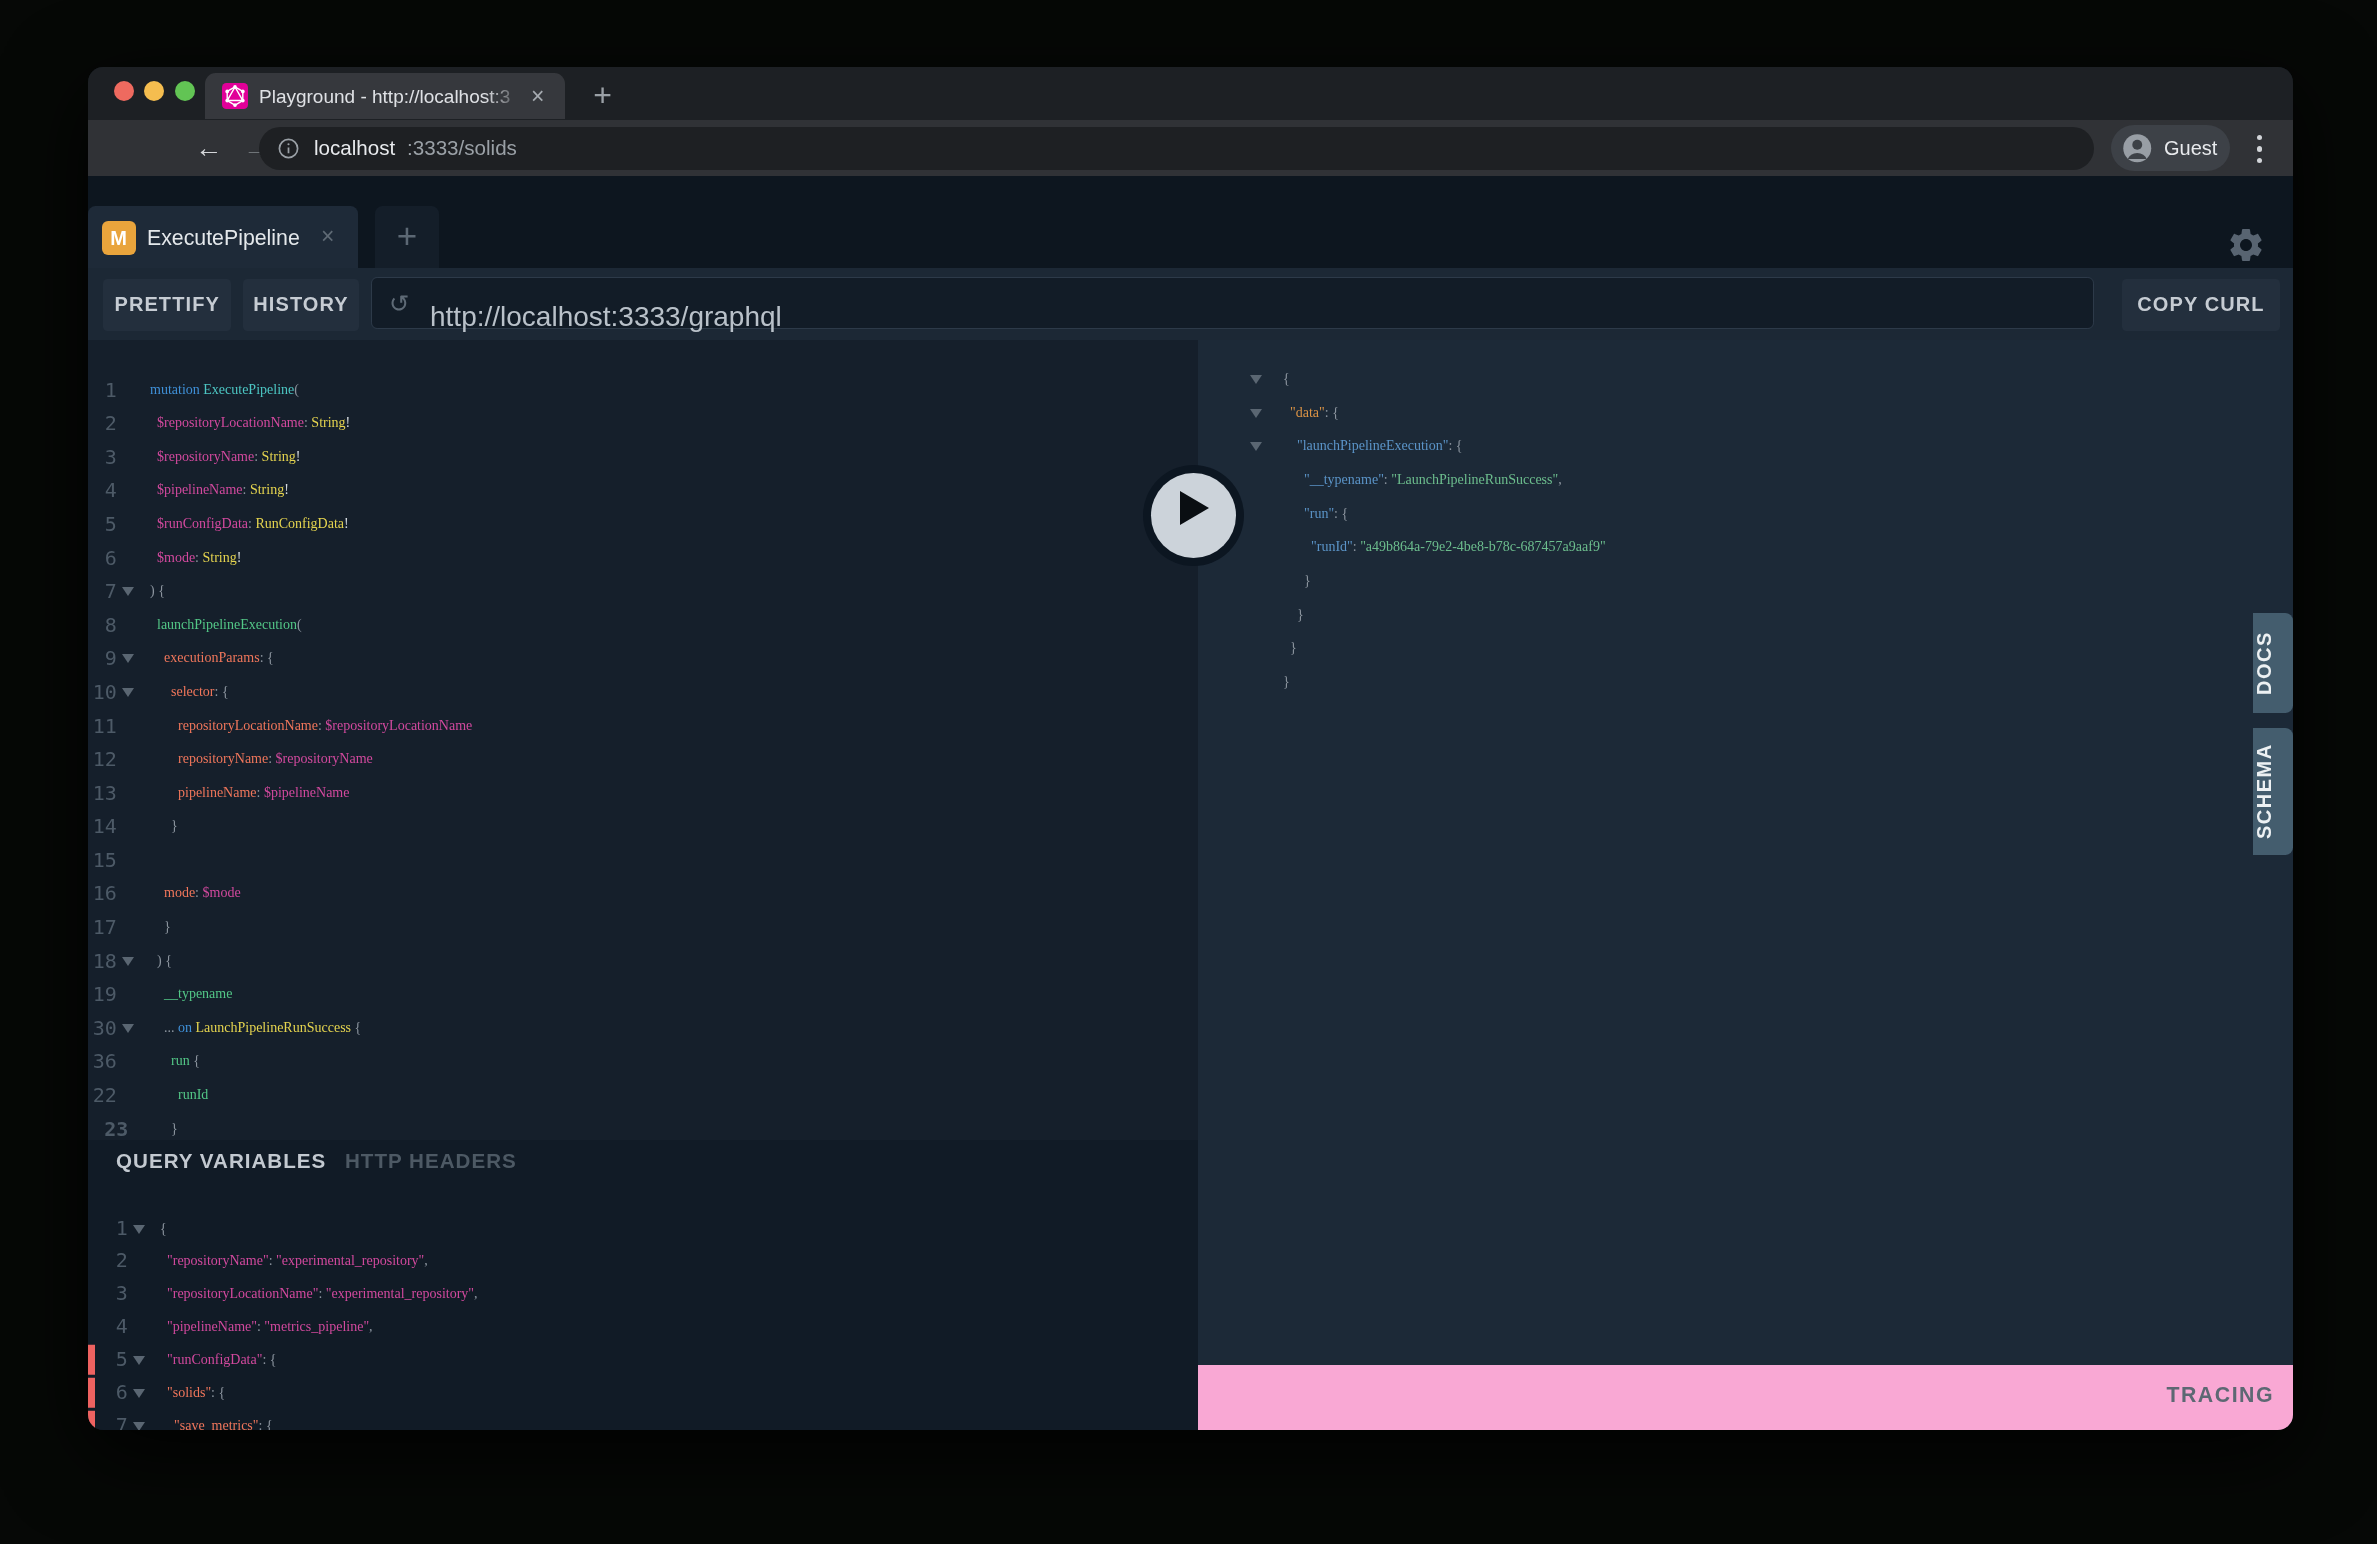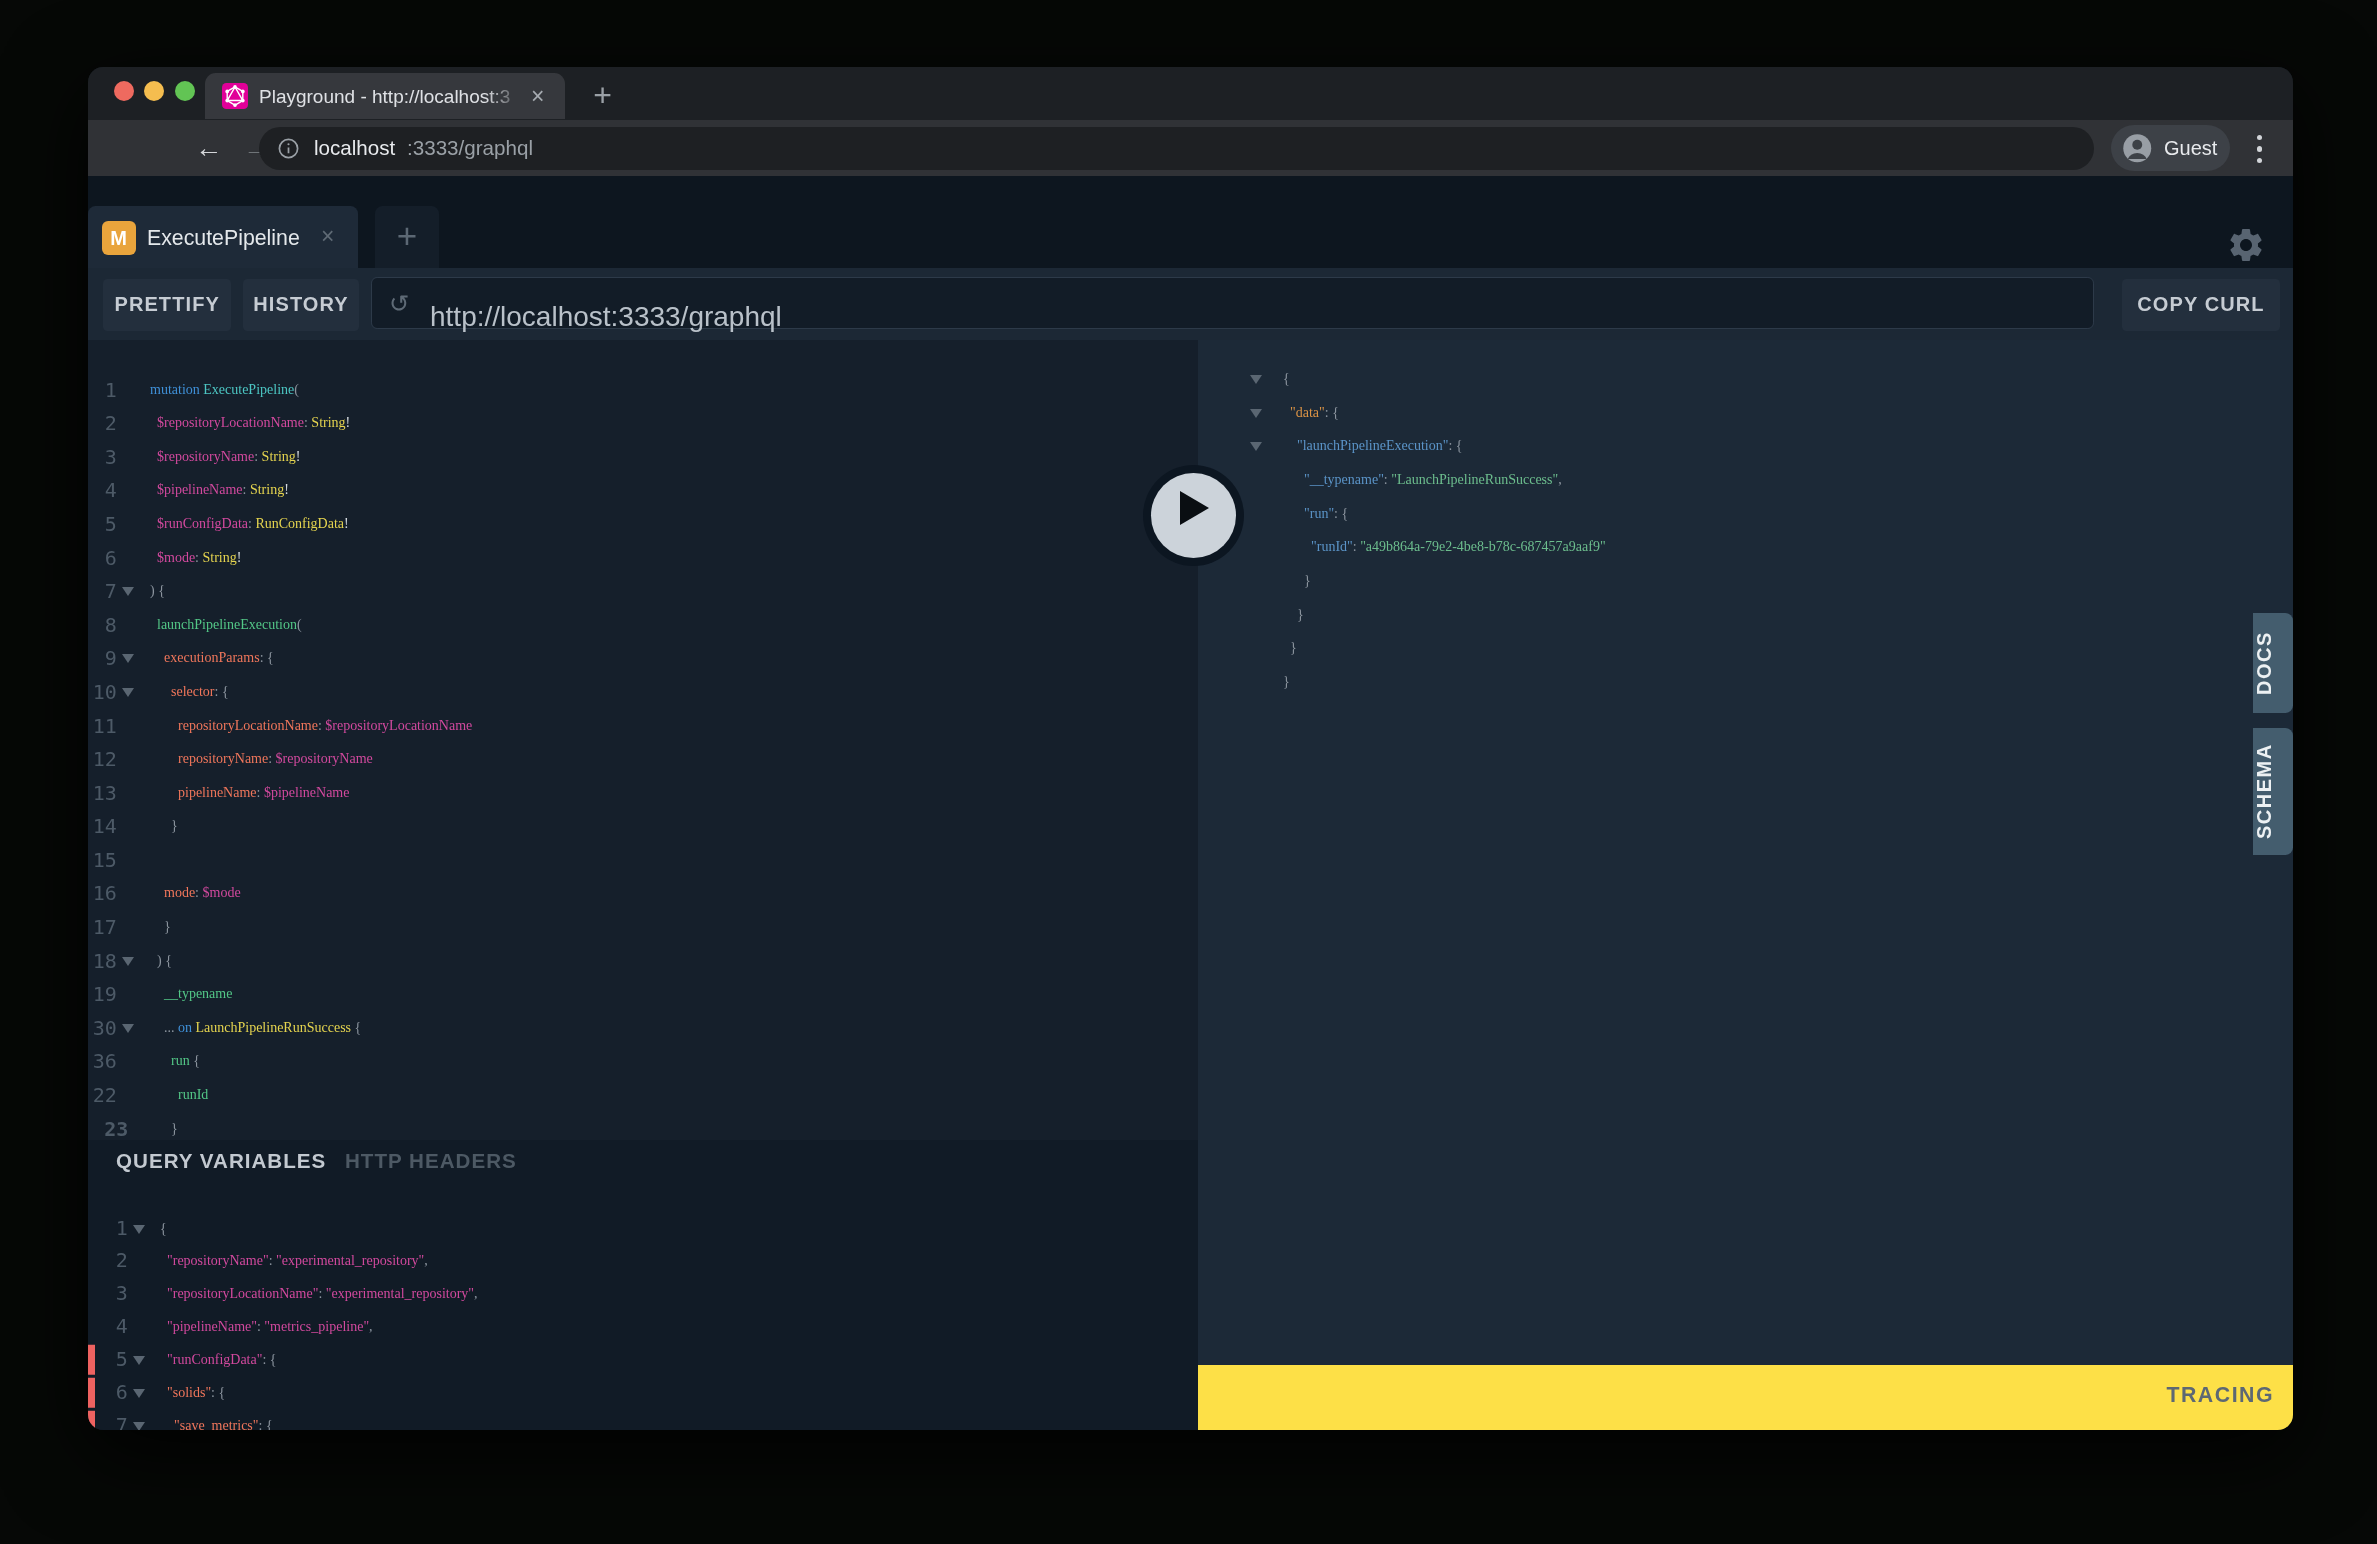--- a/index.html
+++ b/index.html
@@ -44,21 +44,21 @@
     font-size:20px;font-weight:bold;letter-spacing:1.1px;text-align:center;display:flex;
     align-items:center;justify-content:center;}
   #endpoint{position:absolute;left:283px;top:9.1px;width:1723px;height:52px;background:#121c27;
     border:1.5px solid #2d3a49;border-radius:6.1px;box-sizing:border-box;}
   #endpoint .hico{position:absolute;left:17px;top:10.7px;font-size:24.4px;color:#5e6a76;}
   #endpoint .etxt{position:absolute;left:58px;top:23px;font-size:28px;color:#b9c1c9;}
   
   #qed{position:absolute;left:0;top:164px;width:1110px;height:867px;background:#151f2b;overflow:hidden;}
   #vars{position:absolute;left:0;top:964px;width:1110px;height:290px;background:#111b26;overflow:hidden;}
   #resp{position:absolute;left:1110px;top:164px;width:1095px;height:1025px;background:#1c2937;overflow:hidden;}
-  #trace{position:absolute;left:1110px;top:1189px;width:1095px;height:65px;background:#fde047;}
+  #trace{position:absolute;left:1110px;top:1189px;width:1095px;height:65px;background:#f9a8d4;}
   #trace span{position:absolute;right:19px;top:18.3px;font-size:21.3px;font-weight:bold;letter-spacing:1.5px;color:#5d6873;}
   #vhdr1{position:absolute;left:28px;top:9.1px;font-size:20.6px;font-weight:bold;letter-spacing:1px;color:#c3c9d0;}
   #vhdr2{position:absolute;left:257px;top:9.1px;font-size:20.6px;font-weight:bold;letter-spacing:1px;color:#4d5964;}
   
   .crow{position:absolute;left:0;right:0;}
   .lnum{position:absolute;top:0;text-align:right;font-family:"DejaVu Sans Mono",monospace;
     font-size:20px;color:#4d5a67;}
   .codeln{position:absolute;top:0;white-space:pre;font-family:Liberation Serif, serif;font-size:14px;}
   .fold{position:absolute;top:50%;margin-top:-3.8px;width:0;height:0;border-left:6.9px solid transparent;
     border-right:6.9px solid transparent;border-top:9.1px solid #5a6672;}
@@ -117,21 +117,21 @@
     <span class="navic" style="left:204px;color:#d5d7da;">↻</span>
     <div id="addr">
       <span style="position:absolute;left:18.3px;top:10px;">
         <svg width="23" height="23" viewBox="0 0 24 24" fill="none" stroke="#9aa0a6" stroke-width="1.8">
         <circle cx="12" cy="12" r="9.5"></circle>
             <line x1="12" y1="11" x2="12" y2="17"></line>
             <circle cx="12" cy="7.6" r="1.1" fill="#9aa0a6" stroke="none"></circle>
           </svg>
       </span>
       <span class="host" style="position:absolute;left:55px;top:9.1px;">localhost</span>
-      <span class="path" style="position:absolute;left:148px;top:9.1px;">:3333/graphql</span>
+      <span class="path" style="position:absolute;left:148px;top:9.1px;">:3333/solids</span>
     </div>
     <div id="guest">
       <span style="position:absolute;left:10.7px;top:7.6px;">
         <svg width="30.5" height="30.5" viewBox="0 0 24 24">
             <circle cx="12" cy="12" r="11" fill="#989ea5"></circle>
         <circle cx="12" cy="9.3" r="3.9" fill="#3d4147"></circle>
             <path d="M4.6 20.5 a7.6 6.2 0 0 1 14.8 0" fill="#3d4147"></path>
           </svg>
       </span>
       <span class="gtxt">Guest</span>

